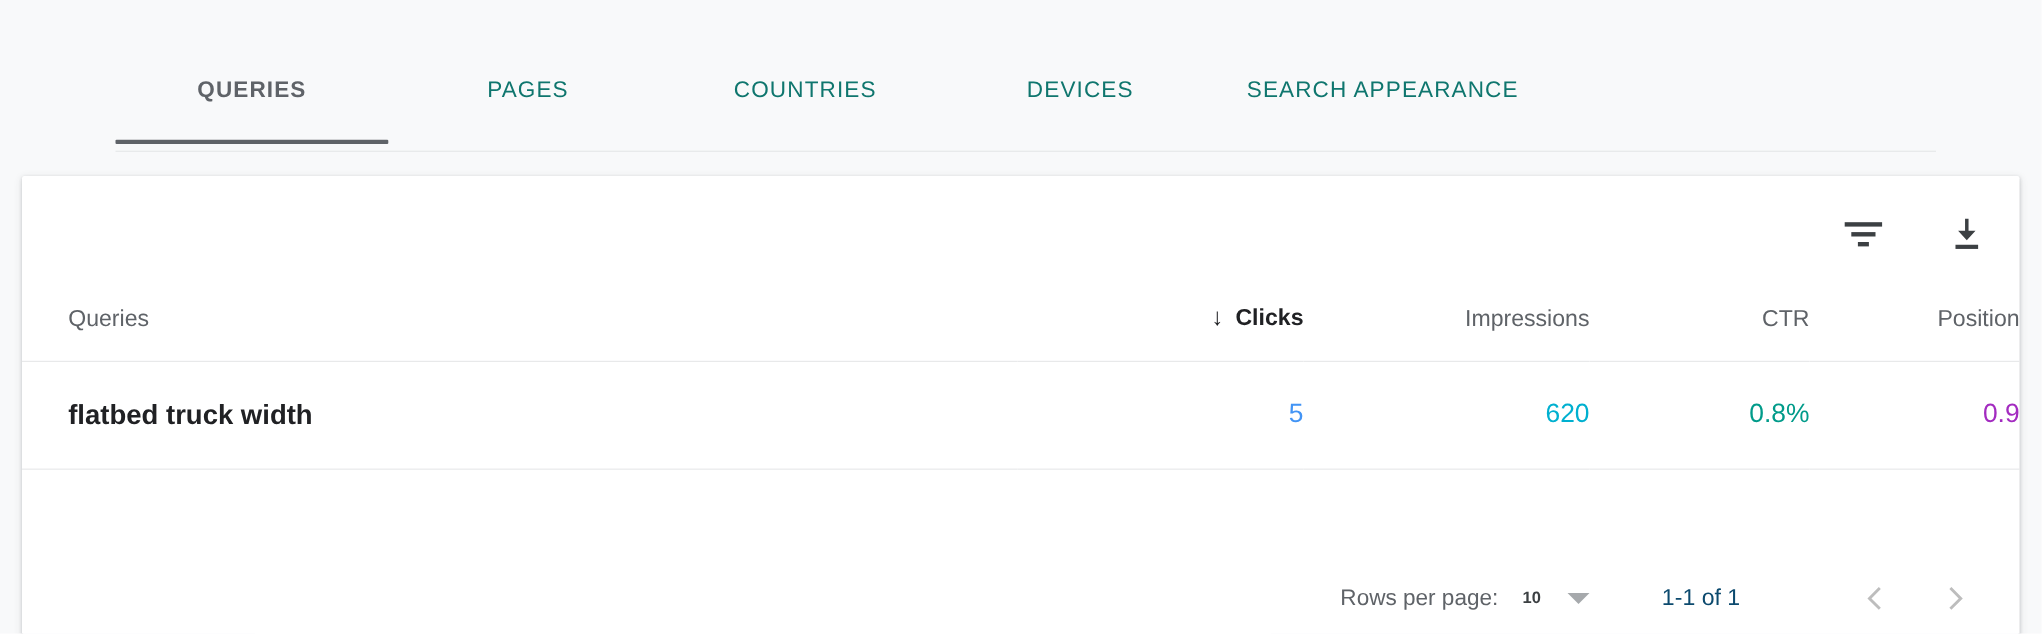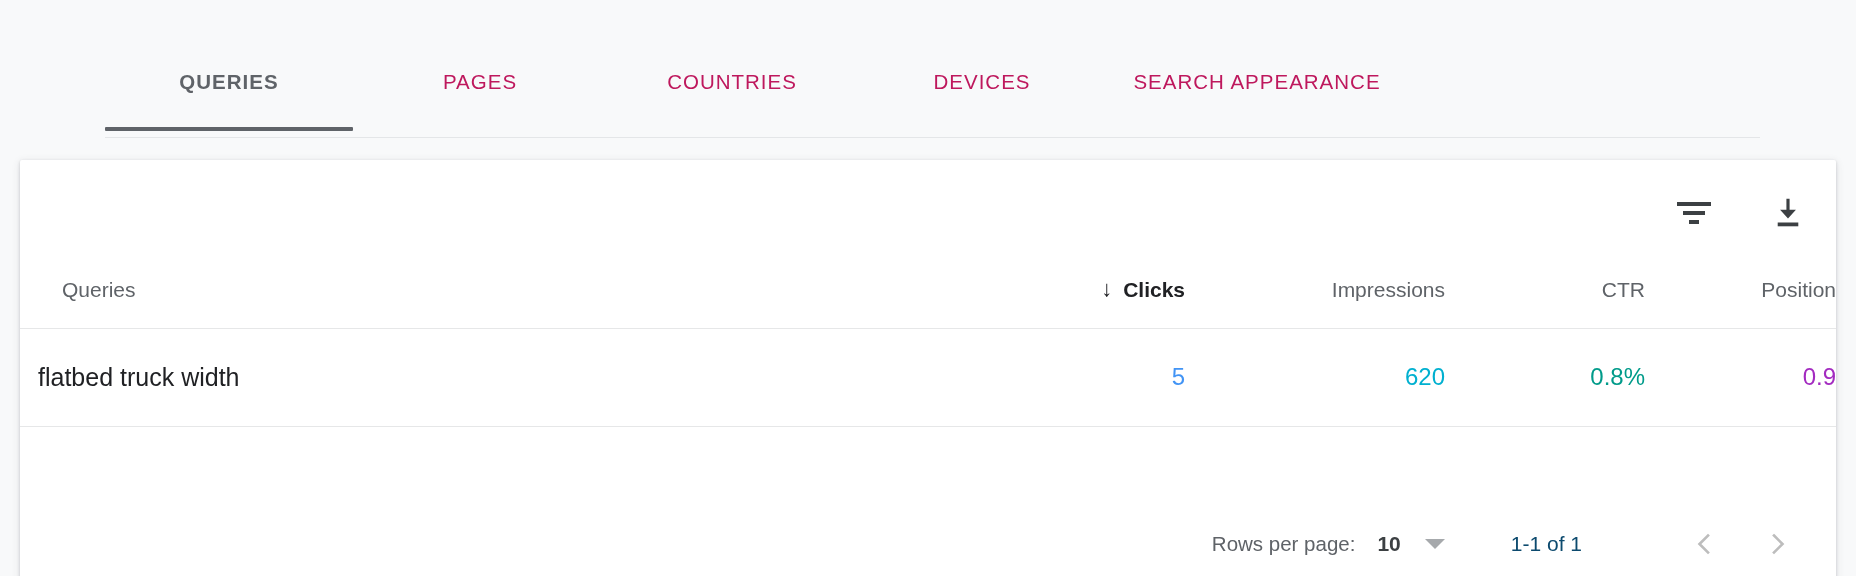--- a/index.html
+++ b/index.html
@@ -49,21 +49,21 @@
     align-items: center;
     justify-content: center;
     box-sizing: border-box;
     padding: 0 18px;
     cursor: pointer;
     user-select: none;
   }
   .tab-label {
     font-size: 20.5px;
     letter-spacing: 1.0px;
-    color: #be185d;
+    color: #0f766e;
     text-transform: uppercase;
     line-height: 1;
     padding-bottom: 6px;
     white-space: nowrap;
   }
   .tab.active .tab-label {
     color: #5f6368;
     font-weight: bold;
   }
   .tab.active::after {
@@ -209,23 +209,24 @@
   .th-pos    { padding-right: 74px; }
 
   tbody td {
     height: 98px;
     vertical-align: middle;
     font-size: 24px;
     border-bottom: 1px solid #e6e7e8;
   }
   td.cell-query {
     text-align: left;
-    padding-left: 18px;
+    padding-left: 42px;
     color: #202124;
     font-size: 25px;
+    font-weight: bold;
   }
   td.cell-num {
     text-align: right;
     font-size: 24px;
   }
   .cell-clicks { color: #4294f5; padding-right: 157px; }
   .cell-impr   { color: #00b0d0; padding-right: 49px; }
   .cell-ctr    { color: #009b8a; padding-right: 26px; }
   .cell-pos    { color: #a32bc0; padding-right: 47px; }
 
@@ -249,21 +250,21 @@
     white-space: nowrap;
   }
   .rows-select {
     display: flex;
     align-items: center;
     gap: 24px;
     cursor: pointer;
     margin-right: 66px;
   }
   .rows-value {
-    font-size: 21px;
+    font-size: 15px;
     color: #3c4043;
     font-weight: bold;
   }
   .caret {
     width: 0;
     height: 0;
     border-left: 10px solid transparent;
     border-right: 10px solid transparent;
     border-top: 10px solid #a6a9ac;
   }

